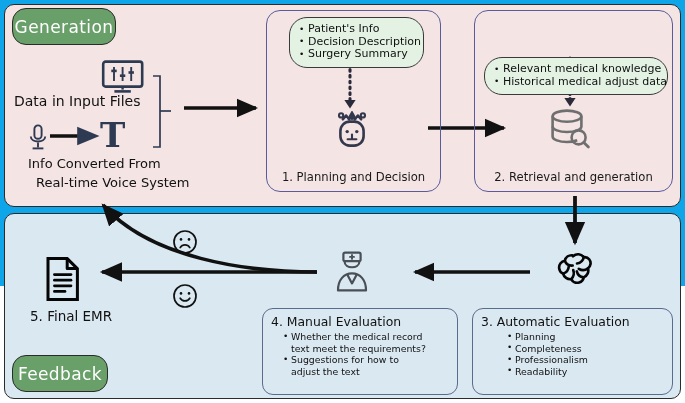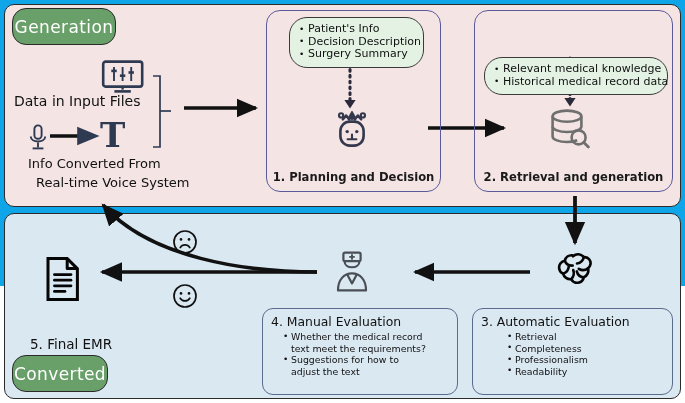--- a/index.html
+++ b/index.html
@@ -46,21 +46,20 @@
   }
   #badge-generation { left: 12px; top: 8px; width: 104px; height: 37px; }
   #badge-feedback   { left: 12px; top: 355px; width: 96px; height: 37px; }
 
   
   .step-card {
     position: absolute;
     border: 1.3px solid #5b5b9c;
     border-radius: 14px;
     background: transparent;
-    font-weight: bold;
   }
   #card-planning  { left: 266px; top: 10px;  width: 175px; height: 182px; }
   #card-retrieval { left: 474px; top: 10px;  width: 199px; height: 182px; }
 
   .step-title {
     position: absolute;
     bottom: 7px; left: 0; right: 0;
     text-align: center;
     font-size: 11.6px;
     color: #1a1a1a;
@@ -125,21 +124,21 @@
 
   
   .label {
     position: absolute;
     color: #111111;
     white-space: nowrap;
   }
   #label-data-files  { left: 14px;  top: 93px;  font-size: 14px; }
   #label-voice-1     { left: 28px;  top: 156px; font-size: 13px; }
   #label-voice-2     { left: 36px;  top: 175px; font-size: 13px; }
-  #label-final-emr   { left: 30px;  top: 336px; font-size: 13.5px; }
+  #label-final-emr   { left: 30px;  top: 308px; font-size: 13.5px; }
 
   
   .icon { position: absolute; }
   #icon-monitor   { left: 101px; top: 60px; }
   #icon-mic       { left: 27px;  top: 124px; }
   #icon-bigT      { left: 100px; top: 118px; color: #2e3a52; font-family: "DejaVu Serif", serif; font-size: 34px; font-weight: bold; line-height: 34px; }
   #icon-robot     { left: 334px; top: 110px; }
   #icon-database  { left: 548px; top: 108px; }
   #icon-doctor    { left: 330px; top: 250px; }
   #icon-openai    { left: 552px; top: 250px; }
@@ -193,21 +192,21 @@
 
     <path d="M317,272 L102,272" fill="none" stroke="#111111" stroke-width="3.6" marker-end="url(#ah)"></path>
 
     <path d="M317,272 C245,272 150,258 103,205" fill="none" stroke="#111111" stroke-width="3.6" marker-end="url(#ah)"></path>
   </svg>
 
   <div class="stage-badge" id="badge-generation">
     <span>Generation</span>
   </div>
   <div class="stage-badge" id="badge-feedback">
-    <span>Converted</span>
+    <span>Feedback</span>
   </div>
 
   <div class="icon" id="icon-monitor">
     <svg width="44" height="34" viewBox="0 0 44 34">
       <rect x="2.2" y="1.6" width="39" height="25" rx="2.4" fill="none" stroke="#2e3a52" stroke-width="2.6"></rect>
       <line x1="13" y1="7" x2="13" y2="21" stroke="#2e3a52" stroke-width="1.9"></line>
       <line x1="21.6" y1="7" x2="21.6" y2="21" stroke="#2e3a52" stroke-width="1.9"></line>
       <line x1="30.2" y1="7" x2="30.2" y2="21" stroke="#2e3a52" stroke-width="1.9"></line>
       <rect x="10.3" y="9.6" width="5.4" height="2.6" fill="#2e3a52"></rect>
       <rect x="18.9" y="14.4" width="5.4" height="2.6" fill="#2e3a52"></rect>
@@ -259,38 +258,38 @@
     </svg>
   </div>
 
   <div class="step-card" id="card-retrieval">
     <div class="step-title">2. Retrieval and generation</div>
   </div>
 
   <div class="mint-bubble" id="bubble-retrieval">
     <ul>
       <li>Relevant medical knowledge</li>
-      <li>Historical medical record data</li>
+      <li>Historical medical adjust data</li>
     </ul>
   </div>
 
   <div class="icon" id="icon-database">
     <svg width="44" height="42" viewBox="0 0 44 42">
       <ellipse cx="19" cy="8.2" rx="14.4" ry="5.6" fill="none" stroke="#6f6f6f" stroke-width="2.6"></ellipse>
       <path d="M4.6,8.2 L4.6,18.4 C4.6,21.5 11.1,24 19,24 C26.9,24 33.4,21.5 33.4,18.4 L33.4,8.2" fill="none" stroke="#6f6f6f" stroke-width="2.6"></path>
       <path d="M4.6,18.4 L4.6,28.4 C4.6,31.5 11.1,34 19,34 C23,34 26.6,33.3 29.2,32.2" fill="none" stroke="#6f6f6f" stroke-width="2.6"></path>
       <circle cx="30.6" cy="29.4" r="7" fill="none" stroke="#6f6f6f" stroke-width="2.6"></circle>
       <line x1="35.8" y1="34.4" x2="40.4" y2="39" stroke="#6f6f6f" stroke-width="2.8" stroke-linecap="round"></line>
     </svg>
   </div>
 
   <div class="eval-box" id="box-automatic">
     <div class="eval-title">3. Automatic Evaluation</div>
     <ul>
-      <li>Retrieval</li>
+      <li>Planning</li>
       <li>Completeness</li>
       <li>Professionalism</li>
       <li>Readability</li>
     </ul>
   </div>
 
   <div class="icon" id="icon-openai">
     <svg width="42" height="42" viewBox="0 0 40 40">
       <g fill="none" stroke="#050505" stroke-width="2.5" stroke-linejoin="round" stroke-linecap="round">
         <path d="M20,6.1 C23.1,3.1 27.9,3.5 30.3,6.9 C32.1,6.6 34.1,7.2 35.4,8.8 C37.6,11.5 37.0,15.4 34.3,17.4

